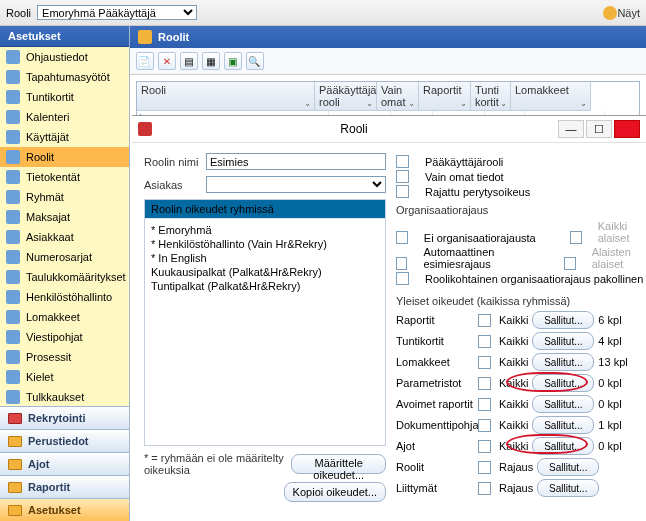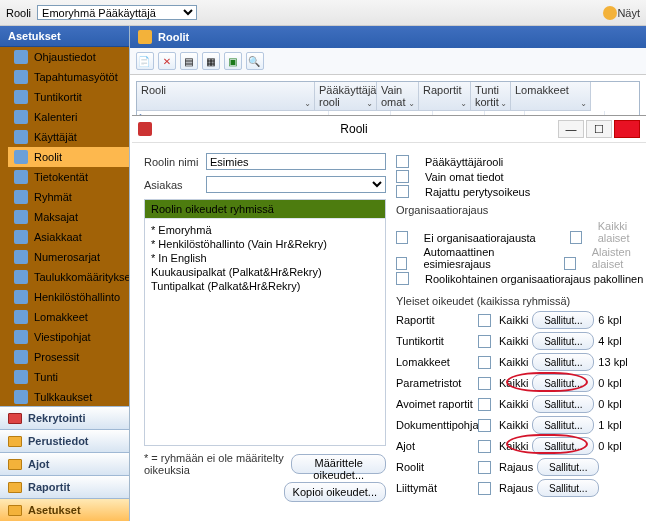--- a/index.html
+++ b/index.html
@@ -5,21 +5,21 @@
   * { box-sizing: border-box; font-family: Tahoma, Arial, sans-serif; font-size: 11px; }
   body { margin: 0; background: #fff; width: 646px; height: 521px; overflow: hidden; position: relative; }
   .topbar { height: 26px; background: linear-gradient(#f5f5f5,#e6e6e6); border-bottom:1px solid #ccc; display:flex; align-items:center; padding:0 6px; }
   .topbar .lbl { margin-right:6px; }
   .topbar select { width:160px; height:15px; border:1px solid #7e9db9; background:#fff; }
   .topbar .right { margin-left:auto; display:flex; align-items:center; color:#333; }
   .ico { display:inline-block; width:14px; height:14px; vertical-align:middle; }
   .main { display:flex; height:495px; }
   .sidebar { width:130px; border-right:1px solid #a3b8cc; display:flex; flex-direction:column; background:#e9f0f8; }
   .section-hdr { background:linear-gradient(#3f6fbf,#2d5fae); color:#fff; font-weight:bold; padding:4px 8px; border-bottom:1px solid #1f4a8f; }
-  .navlist { flex:1; overflow-y:auto; background:#a16207;padding-left:8px; }
+  .navlist { flex:1; overflow-y:auto; background:#fef9c3; }
   .navitem { display:flex; align-items:center; gap:6px; padding:3px 6px; cursor:pointer; white-space:nowrap; overflow:hidden; }
   .navitem.active { background:#fdb84e; }
   .navicon { width:14px; height:14px; background:#6ca0d8; border-radius:2px; flex-shrink:0; }
   .bottom-tabs .tab { background:linear-gradient(#fefefe,#d7e4f2); border-top:1px solid #9fb8d4; padding:5px 8px; display:flex; align-items:center; gap:6px; cursor:pointer; font-weight:bold; color:#2a3f5f; }
   .bottom-tabs .tab.active { background:linear-gradient(#ffe9b5,#ffbf5a); color:#5a3b00; }
   .folder-ico { width:14px;height:11px;background:#f3b23a;border:1px solid #b87d12;border-radius:1px; }
   .folder-ico.red { background:#d44; border-color:#922; }
   .content { flex:1; display:flex; flex-direction:column; background:#fff; }
   .content-hdr { background:linear-gradient(#3f6fbf,#2d5fae); color:#fff; font-weight:bold; padding:4px 8px; display:flex; align-items:center; gap:6px; }
   .toolbar { padding:4px 6px; display:flex; gap:4px; border-bottom:1px solid #ccc; background:#f7f9fc; }
@@ -37,21 +37,21 @@
   .dlg-title .t { flex:1; text-align:center; font-size:12px; }
   .win-btn { width:26px; height:18px; border:1px solid #ccc; margin-left:2px; display:flex;align-items:center;justify-content:center;background:#f5f5f5;cursor:pointer; }
   .win-btn.close{ background:#e81123; color:#fff; border-color:#b00; }
   .dlg-body { padding:10px 12px; display:flex; gap:10px; }
   .left-col { width:254px; }
   .right-col { flex:1; }
   .frow { display:flex; align-items:center; gap:6px; margin-bottom:6px; }
   .frow label{ width:56px; color:#333; }
   .txt { border:1px solid #7e9db9; background:#fff; padding:1px 3px; height:17px; }
   .group { border:1px solid #c3cedd; }
-  .group-hdr{ background:#4d7c0f; padding:3px 6px; border-bottom:1px solid #dfe6f0; }
+  .group-hdr{ background:#0369a1; padding:3px 6px; border-bottom:1px solid #dfe6f0; }
   .group-body{ background:#fff; padding:4px 6px; height:226px; overflow:auto; }
   .group-body div{ padding:1px 0; }
   .note{ font-size:10px; color:#333; margin-top:6px; display:flex; align-items:center; gap:6px; }
   .btn { border:1px solid #9fb2cc; background:linear-gradient(#fdfdfe,#e5edf7); padding:2px 8px; height:20px; cursor:pointer; border-radius:8px; }
   .sm-btn{ padding:1px 6px; height:18px; width:62px; font-size:10px; }
   .chk { width:13px;height:13px;border:1px solid #7e9db9;background:#fff;display:inline-block;vertical-align:middle;margin-right:4px; }
   .chkrow{ display:flex; align-items:flex-end; gap:12px; margin:2px 0; }
   .disabled{ color:#a8a8a8; }
   .fieldset-title{ color:#333; margin:6px 0 4px; }
   .perm-table{ width:100%; }
@@ -135,21 +135,21 @@
         <div class="navitem">
           <span class="navicon"></span>
           <span>Viestipohjat</span>
         </div>
         <div class="navitem">
           <span class="navicon"></span>
           <span>Prosessit</span>
         </div>
         <div class="navitem">
           <span class="navicon"></span>
-          <span>Tunti</span>
+          <span>Kielet</span>
         </div>
         <div class="navitem">
           <span class="navicon"></span>
           <span>Tulkkaukset</span>
         </div>
       </div>
     <div class="bottom-tabs" id="tabs">
         <div class="tab">
           <span class="folder-ico red"></span>
           <span>Rekrytointi</span>

